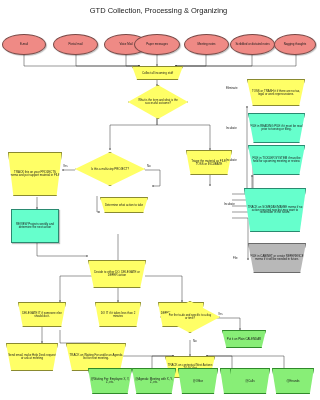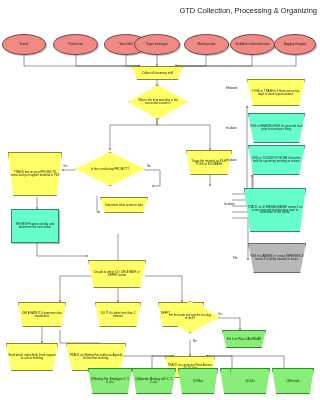--- a/index.html
+++ b/index.html
@@ -3,21 +3,21 @@
 <meta charset="utf-8">
 <style>
   html,body{margin:0;padding:0;background:#ffffff;}
   body{width:317px;height:400px;position:relative;overflow:hidden;
        font-family:"Liberation Sans","DejaVu Sans",sans-serif;color:#111;}
   #canvas{position:absolute;inset:0;width:317px;height:400px;}
   svg.links{position:absolute;left:0;top:0;width:317px;height:400px;overflow:visible;}
   .node{position:absolute;box-sizing:border-box;display:flex;align-items:center;
         justify-content:center;text-align:center;line-height:1.02;
         font-size:2.9px;color:#1a1a1a;padding:1px;overflow:hidden;}
-  .title{position:absolute;width:100%;text-align:right;font-size:7.5px;
+  .title{position:absolute;width:100%;text-align:center;font-size:7.5px;
          color:#1a1a1a;line-height:1.25;}
   .ellipse{border-radius:50%;background:#ef8a85;border:.5px solid #7a4a47;
            box-shadow:1px 1px 1px rgba(0,0,0,.25);}
   .trap{background:#ffff66;border:.5px solid #8a8a30;
         clip-path:polygon(0% 0%,100% 0%,90% 100%,10% 100%);
         box-shadow:1px 1px 1px rgba(0,0,0,.25);}
   .trap-c{background:#66ffcc;border:.5px solid #2a8a70;
         clip-path:polygon(0% 0%,100% 0%,90% 100%,10% 100%);
         box-shadow:1px 1px 1px rgba(0,0,0,.25);}
   .trap-g{background:#88ee77;border:.5px solid #2f8a2a;

